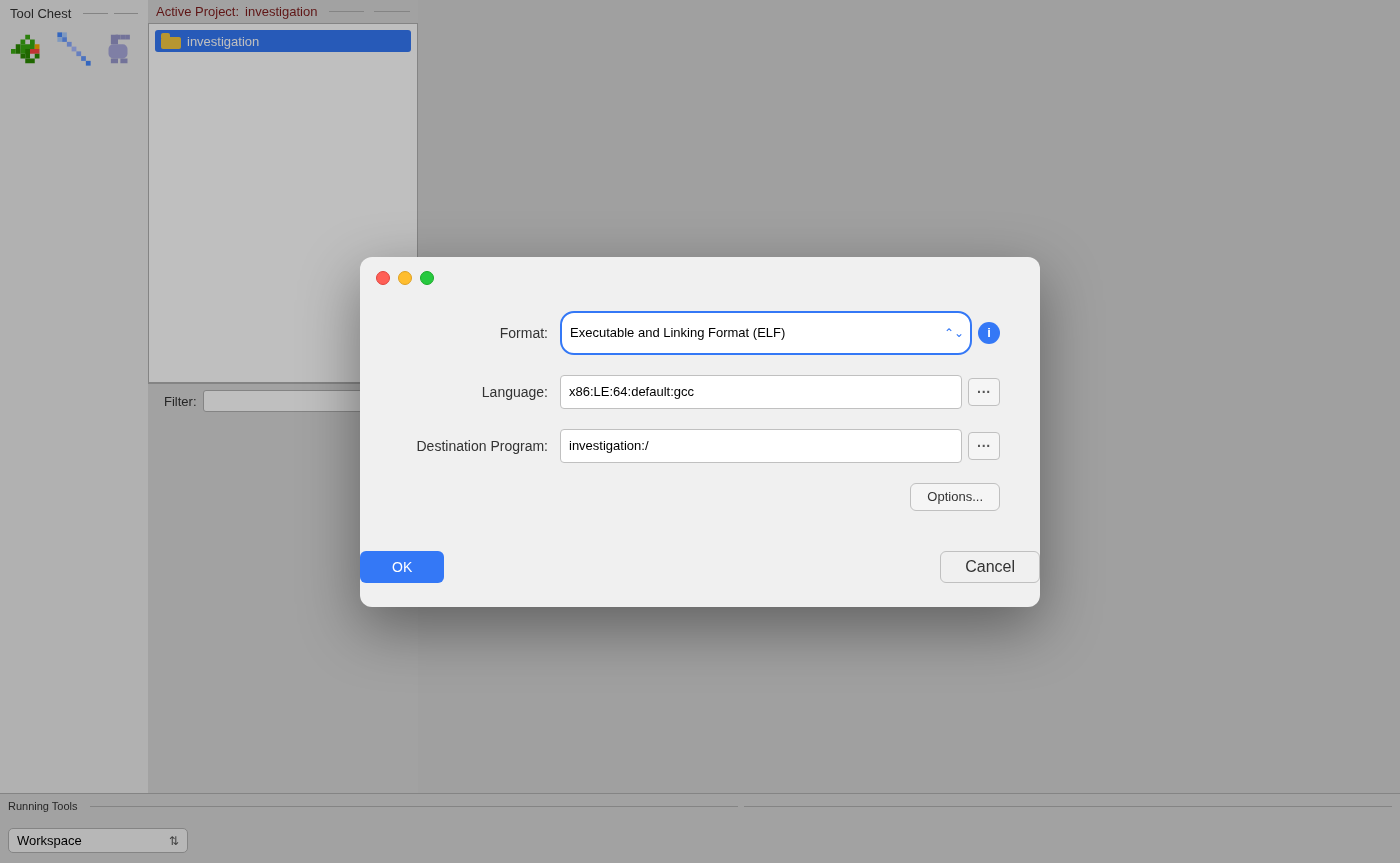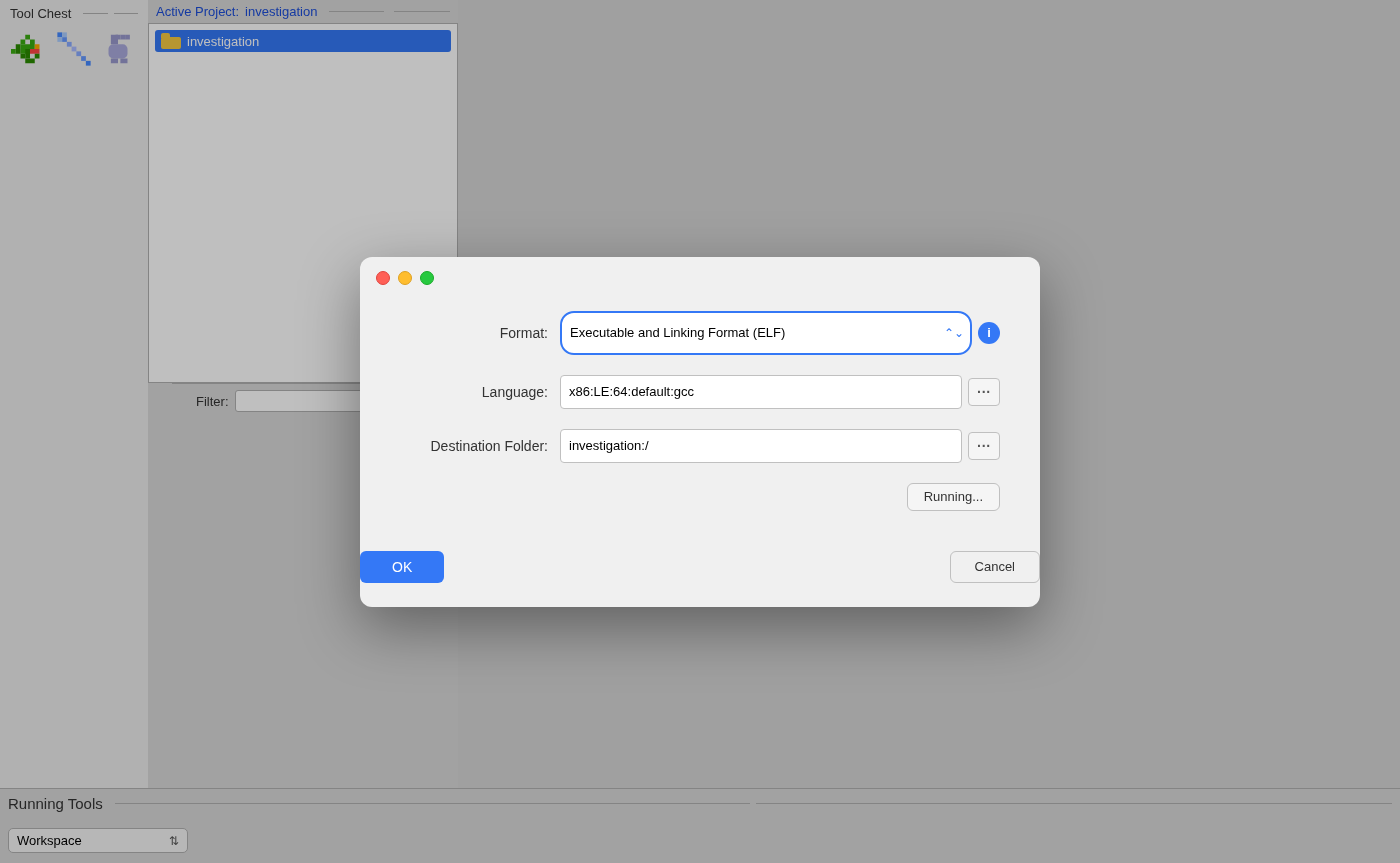--- a/index.html
+++ b/index.html
@@ -58,21 +58,21 @@
       background: #d8d8d8;
       border-bottom: 1px solid #b0b0b0;
       position: relative;
     }
 
     .active-project-header {
       display: flex;
       align-items: center;
       padding: 4px 8px;
       font-size: 13px;
-      color: #1d4ed8;
+      color: #7f1d1d;
       gap: 6px;
     }
 
     .active-project-header::after {
       content: '';
       flex: 1;
       height: 1px;
       background: #b0b0b0;
       margin-left: 4px;
     }
@@ -127,25 +127,24 @@
     }
 
     .project-label {
       font-size: 13px;
       color: #fff;
     }
 
     .filter-bar {
       display: flex;
       align-items: center;
-      padding: 6px 24px;
+      padding: 6px 16px;
       background: #d8d8d8;
       border-top: 1px solid #b0b0b0;
       gap: 6px;
-      margin-left: 24px;
     }
 
     .filter-label {
       font-size: 13px;
       color: #333;
     }
 
     .filter-input {
       flex: 1;
       height: 22px;
@@ -176,21 +175,21 @@
       padding: 6px 8px;
       position: absolute;
       bottom: 0;
       left: 0;
       right: 0;
     }
 
     .running-tools-header {
       display: flex;
       align-items: center;
-      font-size: 15px;
+      font-size: 11px;
       color: #333;
       gap: 6px;
       margin-bottom: 8px;
     }
 
     .running-tools-header::after {
       content: '';
       flex: 1;
       height: 1px;
       background: #b0b0b0;
@@ -406,21 +405,21 @@
       cursor: pointer;
     }
 
     .btn-cancel {
       height: 32px;
       padding: 0 24px;
       background: #f0f0f0;
       color: #333;
       border: 1px solid #c0c0c0;
       border-radius: 6px;
-      font-size: 13px;
+      font-size: 16px;
       cursor: pointer;
     }
 
     
     .section-divider-line {
       flex: 1;
       height: 1px;
       background: #b0b0b0;
       margin-left: 6px;
     }
@@ -559,30 +558,30 @@
 
       <div class="form-row">
         <div class="form-label">Language:</div>
         <div class="form-control-wrap">
           <input class="form-input" type="text" value="x86:LE:64:default:gcc" style="">
           <button class="ellipsis-btn">···</button>
         </div>
       </div>
 
       <div class="form-row">
-        <div class="form-label">Destination Folder:</div>
+        <div class="form-label">Destination Program:</div>
         <div class="form-control-wrap">
           <input class="form-input" type="text" value="investigation:/" style="">
           <button class="ellipsis-btn">···</button>
         </div>
       </div>
 
 
       <div class="options-row">
-        <button class="options-btn">Running...</button>
+        <button class="options-btn">Options...</button>
       </div>
 
     </div>
 
     <div class="modal-footer">
       <button class="btn-ok">OK</button>
       <button class="btn-cancel">Cancel</button>
     </div>
   </div>
 </div>

